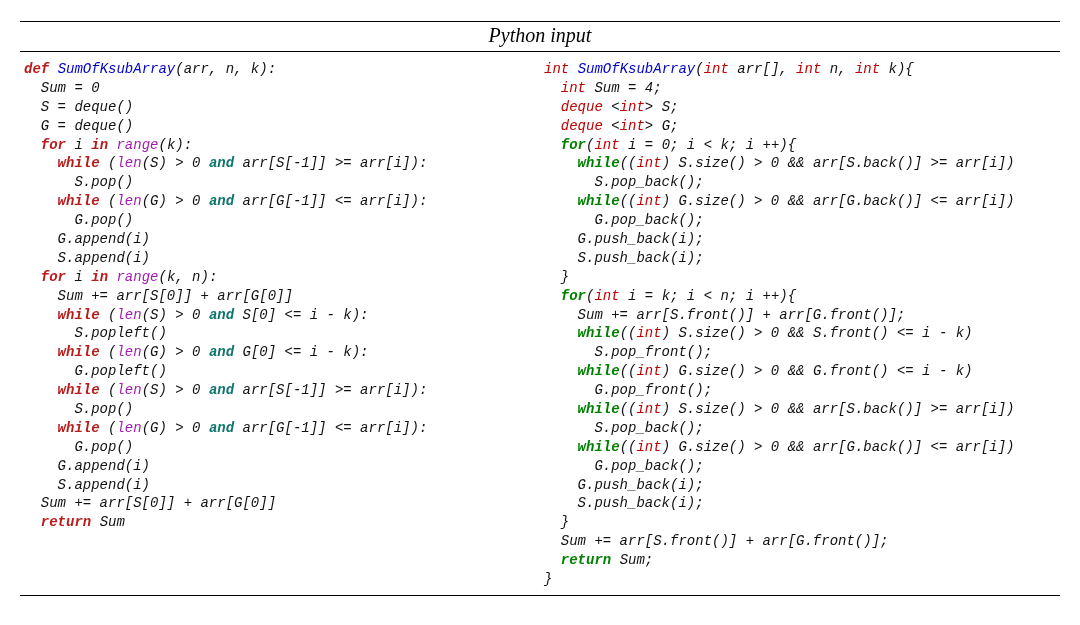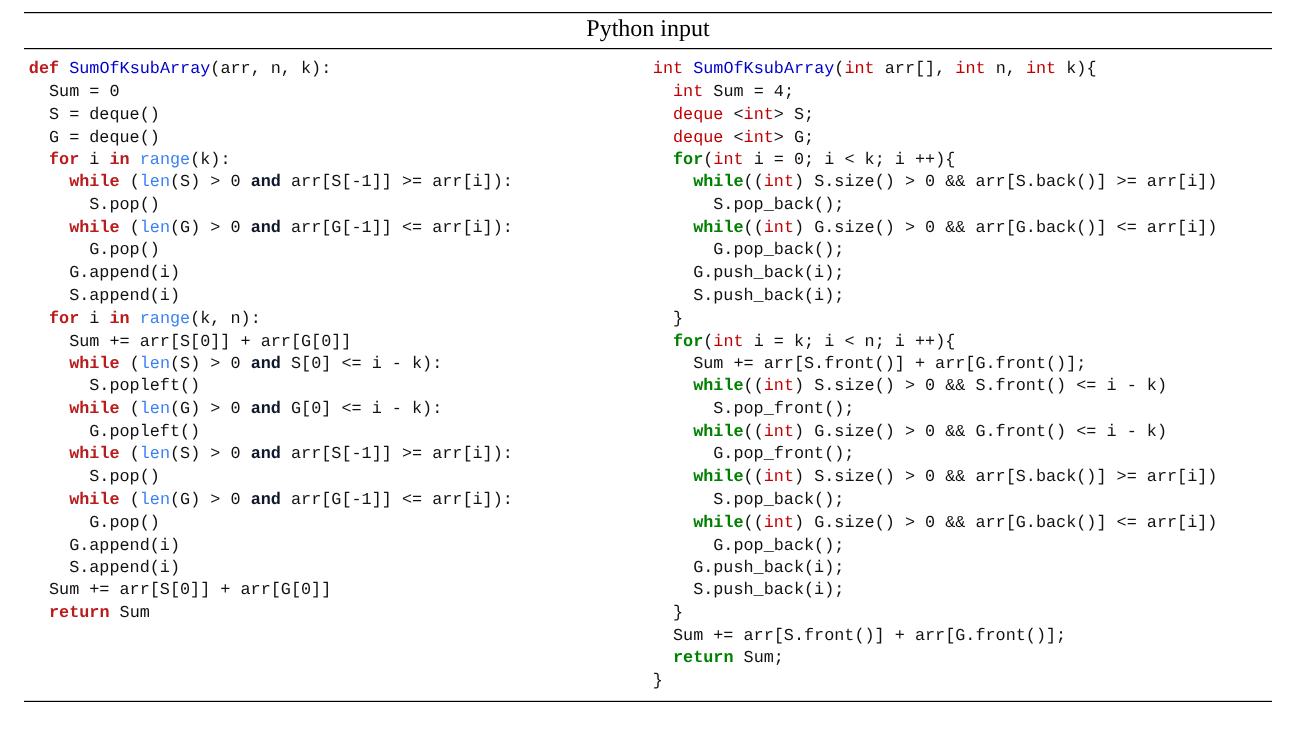--- a/index.html
+++ b/index.html
@@ -5,21 +5,22 @@
   body {
     margin: 0;
     padding: 10px 20px;
     font-family: "Times New Roman", Times, serif;
     font-size: 16px;
     color: #000;
     background: #fff;
   }
   .table-wrap {
     width: 1040px;
-    margin: 0 auto;
+    margin: 11px auto;
+    font-style: italic;
   }
   .header-row {
     display: flex;
     border-top: 1.5px solid #000;
     border-bottom: 1px solid #000;
   }
   .header-cell {
     flex: 1;
     text-align: center;
     font-size: 20px;
@@ -37,22 +38,22 @@
     margin: 0;
     font-family: "Courier New", Courier, monospace;
     font-size: 14px;
     line-height: 1.35;
     white-space: pre;
     color: #111;
   }
   
   .py-kw   { color: #b91c1c; font-weight: bold; }   
   .py-fn   { color: #0000cc; }
-  .py-bi   { color: #3b82f6; }
-  .py-and  { color: #0f172a; font-weight: bold; }
+  .py-bi   { color: #a21caf; }
+  .py-and  { color: #0f766e; font-weight: bold; }
   
   .c-type  { color: #c00000; }                       
   .c-kw    { color: #008000; font-weight: bold; }    
   .c-fn    { color: #0000cc; }
   .c-cast  { color: #c00000; }
 </style>
 </head>
 <body>
 
 <div class="table-wrap">

